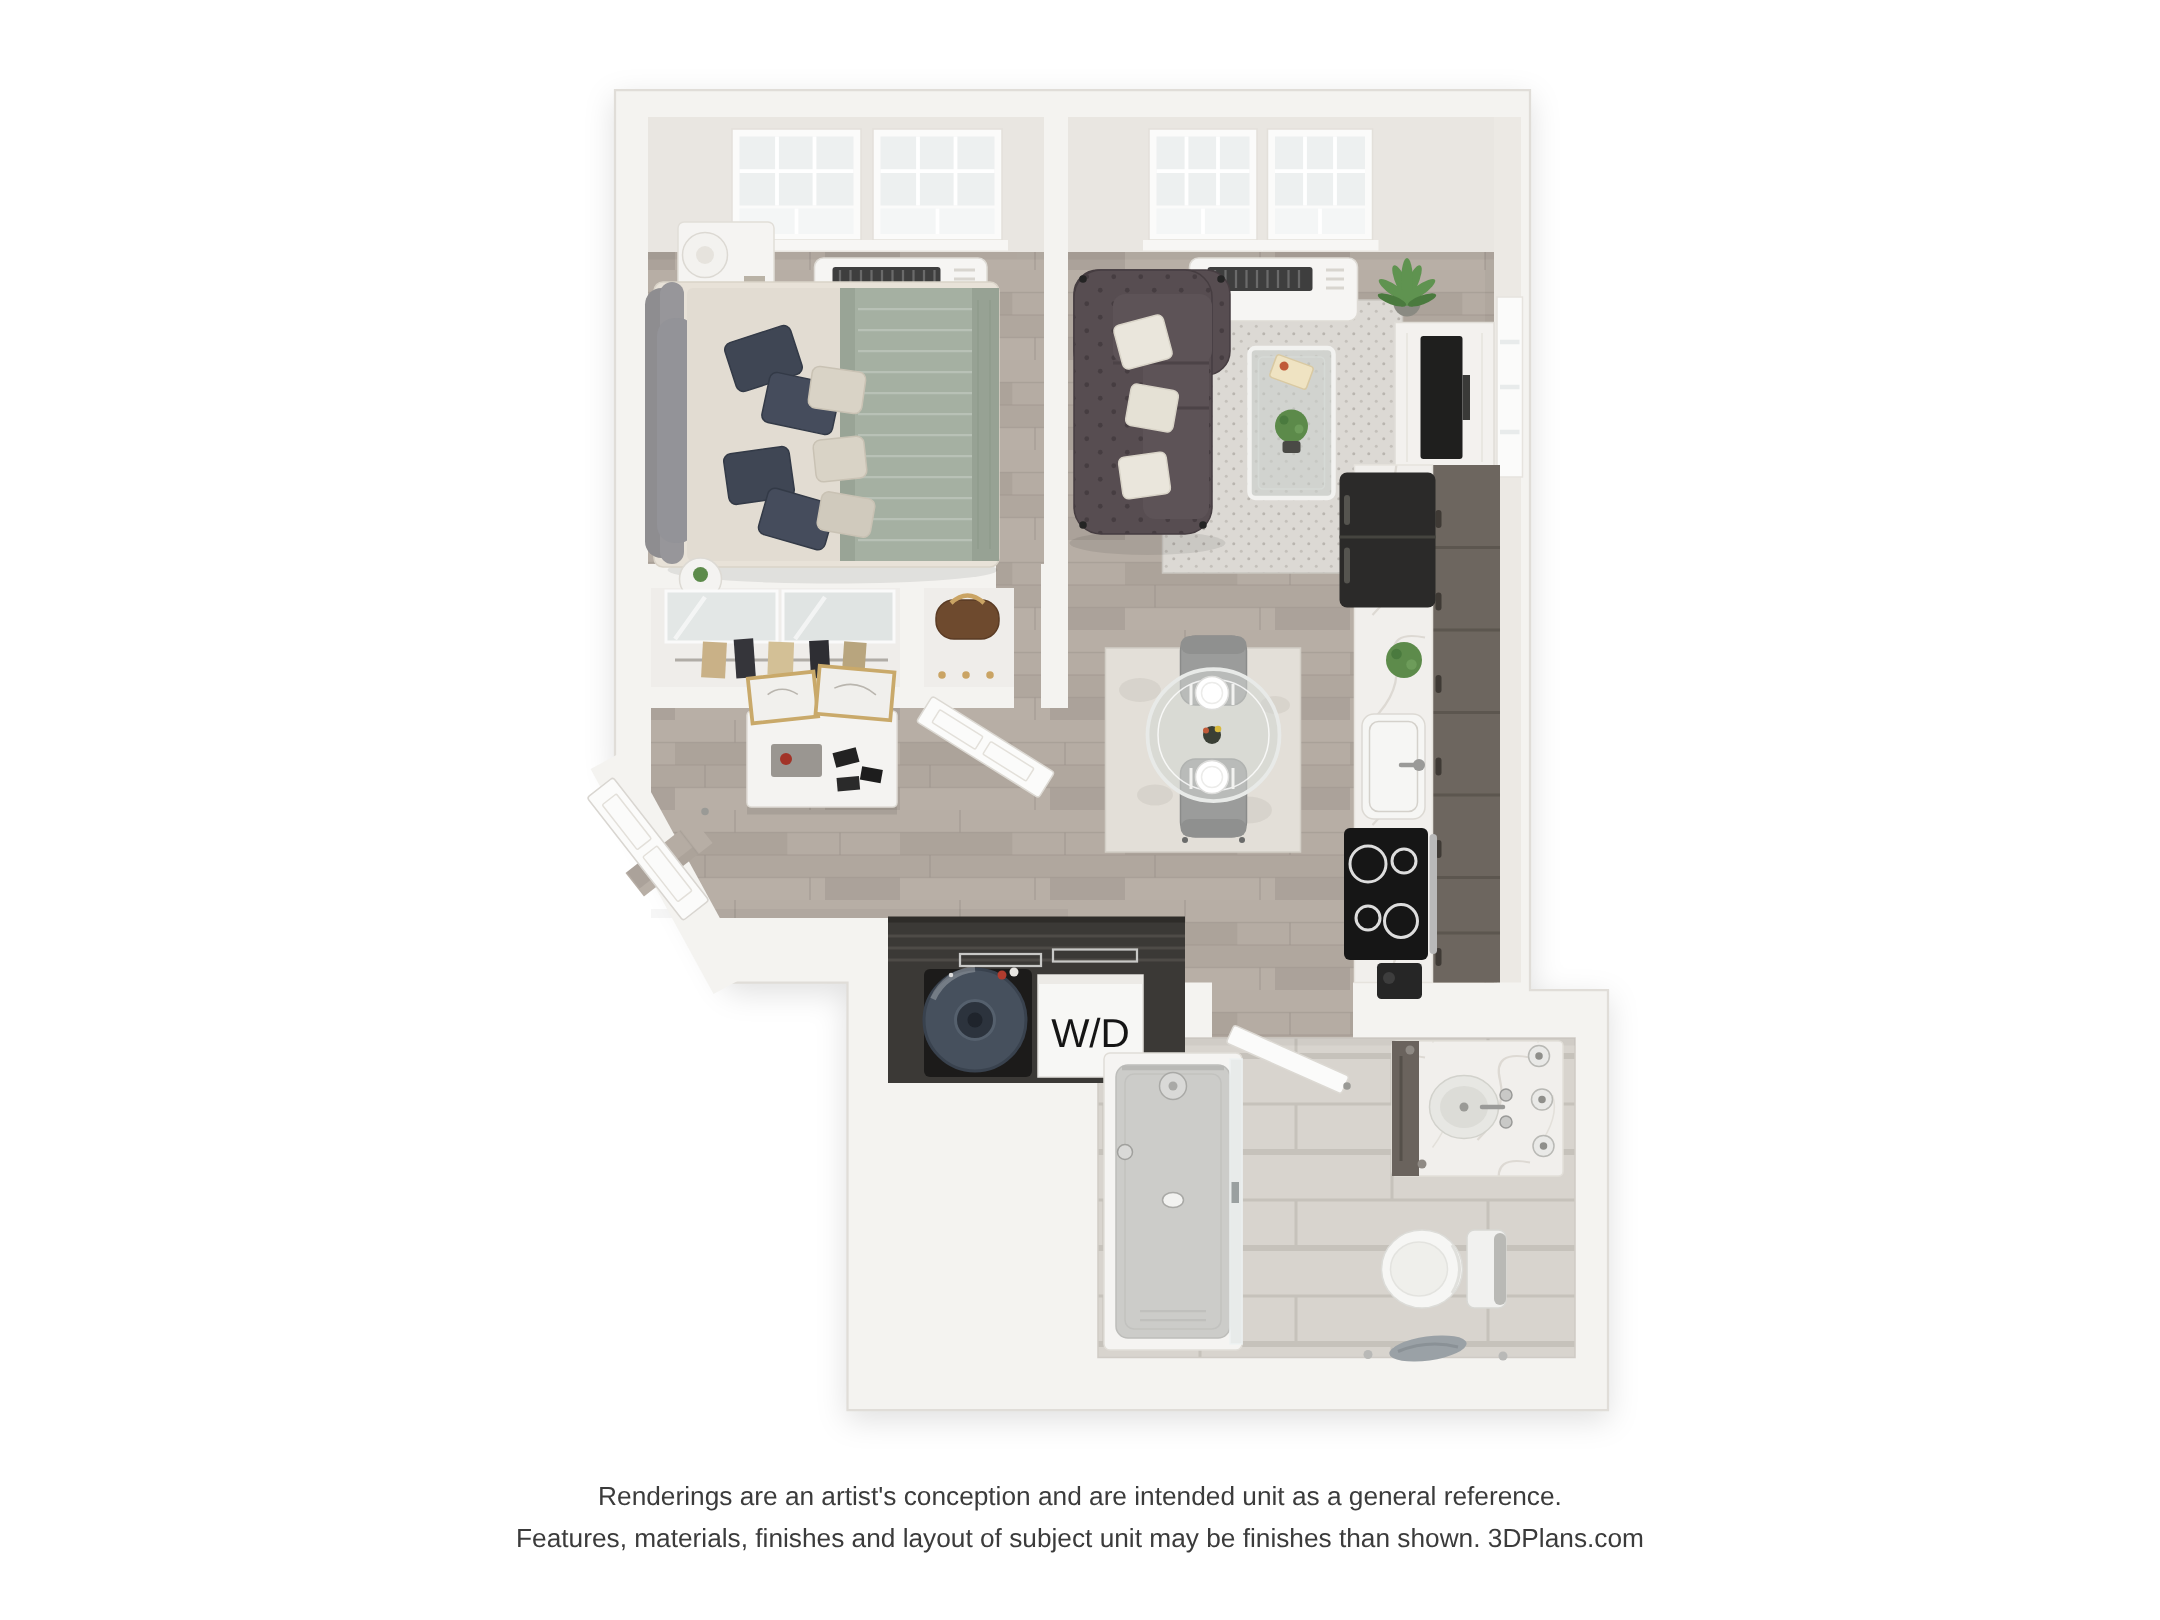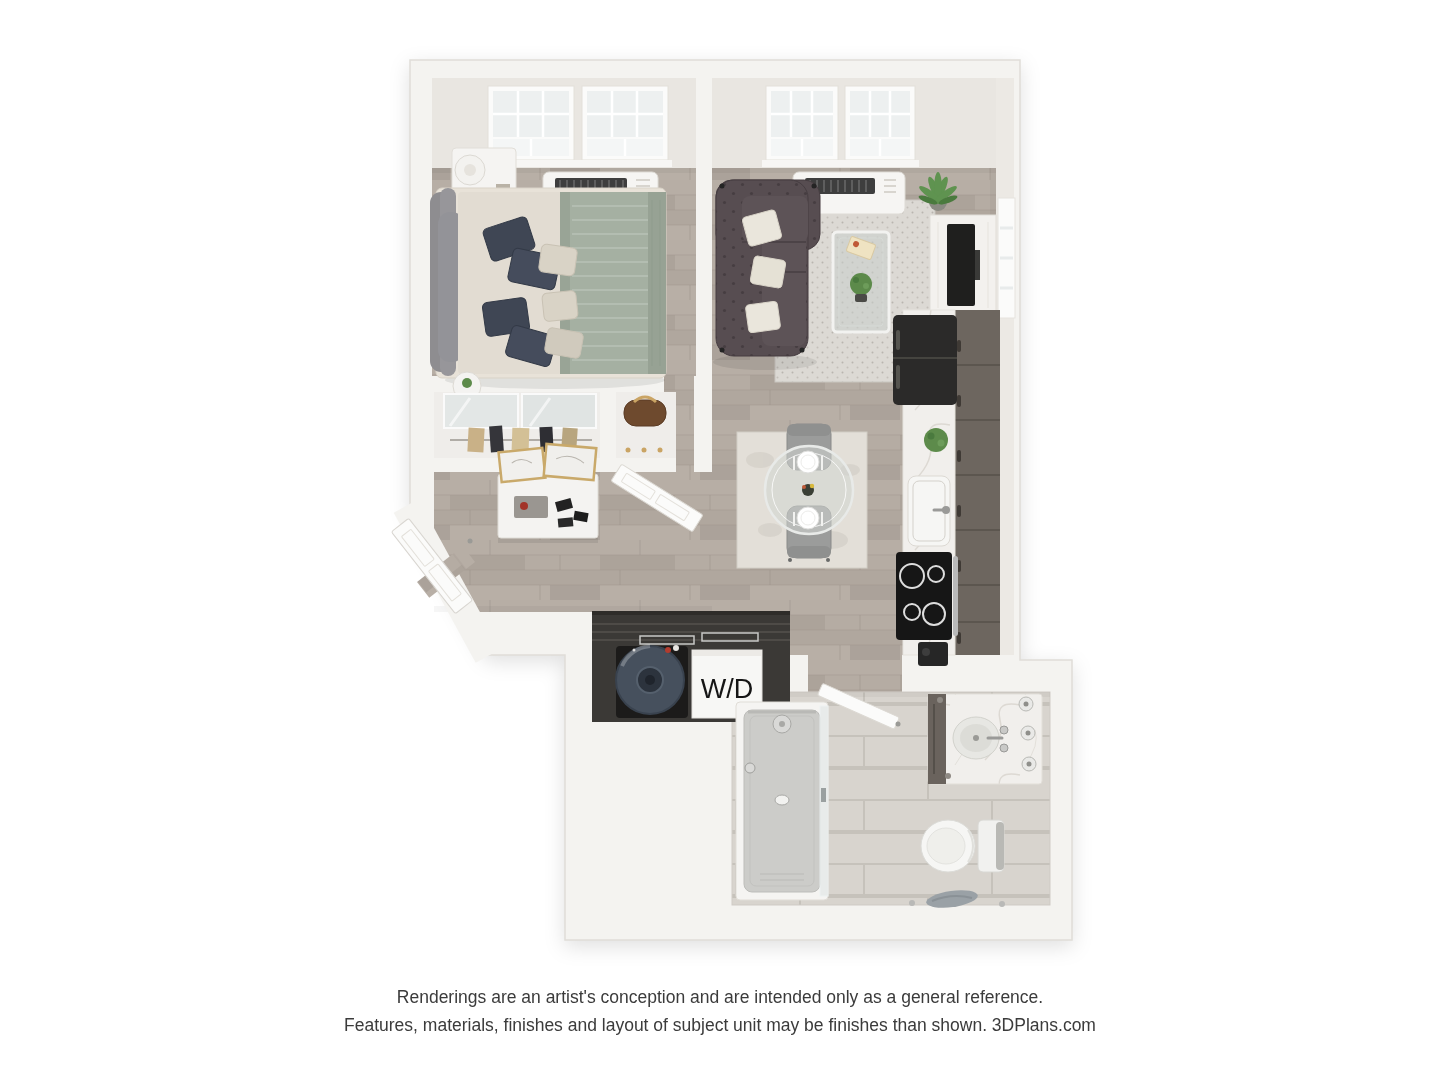--- a/index.html
+++ b/index.html
@@ -427,17 +427,17 @@
       <path d="M932 901 Q952 893 972 898" stroke="#8a9196" fill="none" stroke-width="2"></path>
       <circle cx="912" cy="903" r="3" fill="#b9b9b7"></circle>
           <circle cx="1002" cy="904" r="3" fill="#b9b9b7"></circle>
     </g>
   </g>
 
 </svg>
 
 
 <div class="disclaimer">
-  <div>Renderings are an artist's conception and are intended only as a general reference.</div>
+  <div>Renderings are an artist's conception and are intended unit as a general reference.</div>
   <div>Features, materials, finishes and layout of subject unit may be finishes than shown. 3DPlans.com</div>
 </div>
 
 </div>
 
 </body></html>

